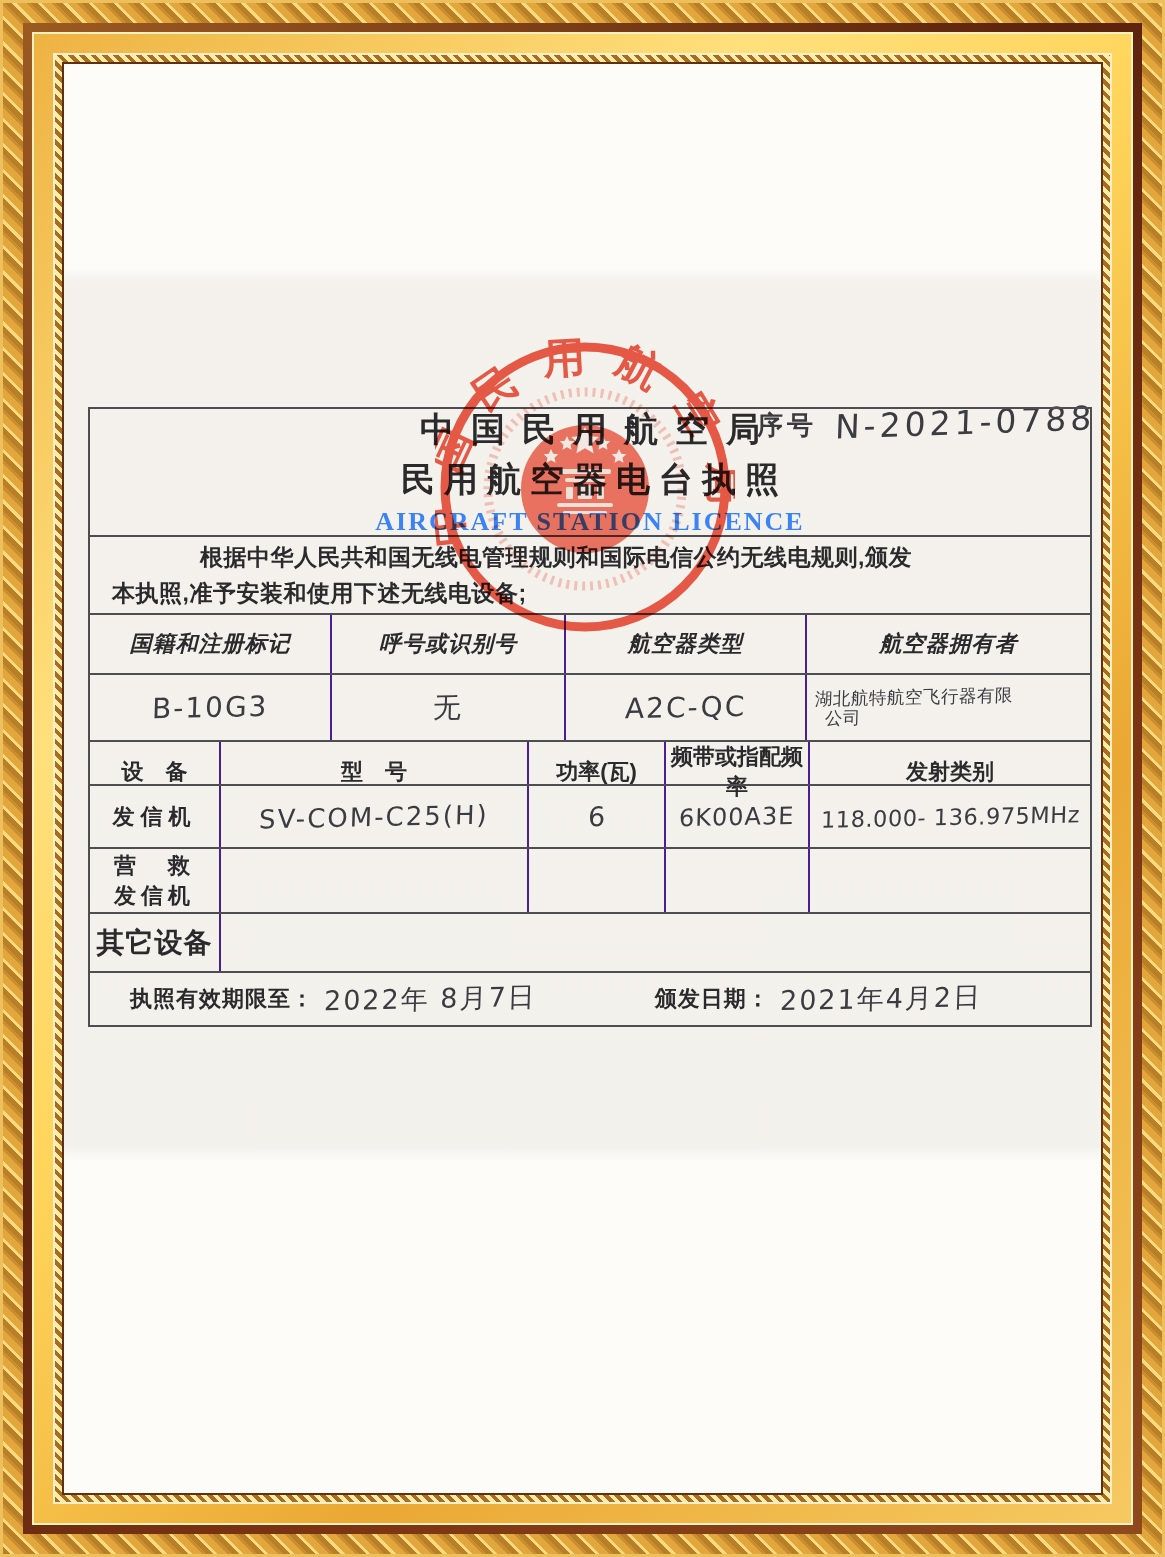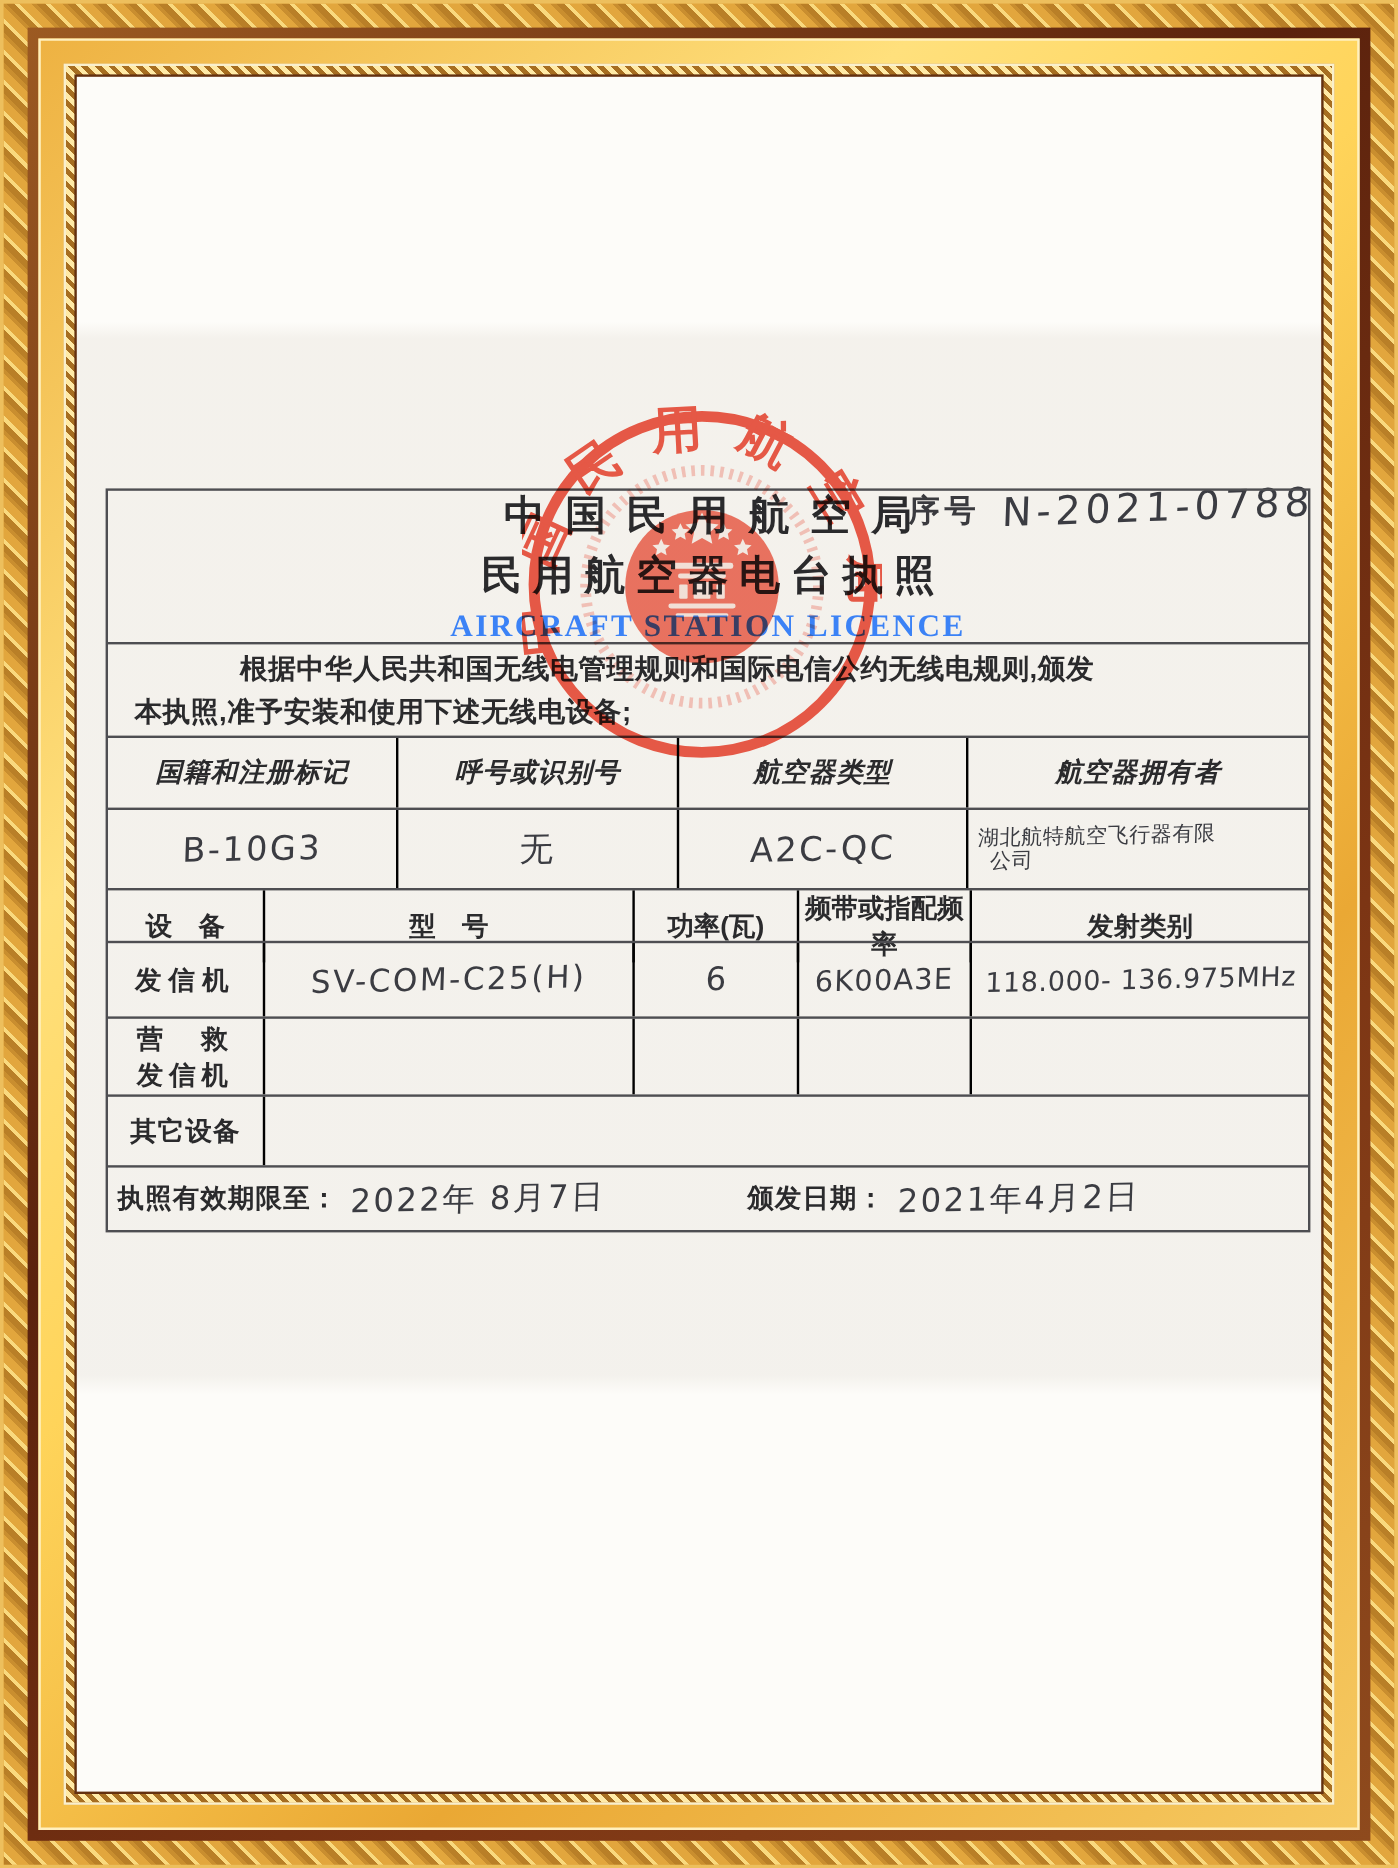--- a/index.html
+++ b/index.html
@@ -41,21 +41,21 @@
   .serial-label { font-size:26px; letter-spacing:4px; color:#3a3a3e; }
   .serial-num { font-size:33px; letter-spacing:4px; margin-left:18px; transform:rotate(-2deg) skewX(-4deg); }
 
   
   .licence-table { position:absolute; left:24px; top:343px; width:1004px;
                    border:2px solid #4e4e52; background:transparent; }
   .trow { border-top:2px solid #4e4e52; position:relative; }
   .trow:first-child { border-top:none; }
   .cells { display:grid; height:100%; }
   .cell { display:flex; align-items:center; justify-content:center; text-align:center; }
-  .cell + .cell { border-left:2px solid #000000; }
+  .cell + .cell { border-left:2px solid #4c1d95; }
 
   .t-title { height:126px; display:flex; flex-direction:column; align-items:center; justify-content:center; gap:4px; }
   .title-cn1 { font-size:34px; letter-spacing:17px; text-indent:17px; }
   .title-cn2 { font-size:34px; letter-spacing:9px; text-indent:9px; }
   .title-en  { font-family:"Liberation Serif", serif; font-weight:700; font-size:26px; letter-spacing:2px; color:#3b82f6; }
 
   .t-preamble { height:78px; padding:5px 14px 0 14px; }
   .pre1 { font-size:23px; padding-left:96px; letter-spacing:.5px; }
   .pre2 { font-size:23px; padding-left:8px; margin-top:5px; letter-spacing:.5px; }
 
@@ -73,21 +73,21 @@
   .t-equiphead { height:44px; }
   .t-equiphead .cell { font-size:22px; }
   .t-erow1 { height:63px; }
   .t-erow2 { height:65px; }
   .t-erow3 { height:59px; }
   .other-cols { grid-template-columns:129px 1fr; }
   .rowlabel { font-size:22px; letter-spacing:6px; }
   .rescue-label { display:flex; flex-direction:column; align-items:center; justify-content:center; line-height:1.35; }
   .rescue-label span { font-size:22px; letter-spacing:5px; }
 
-  .t-footer { height:54px; display:flex; align-items:center; padding-left:8px; }
+  .t-footer { height:54px; display:flex; align-items:center; padding-left:40px; }
   .foot-label { font-size:22px; letter-spacing:1px; }
   .foot-hand { font-size:27px; margin-left:10px; letter-spacing:2px; }
   .gap-issue { margin-left:118px; }
 
   .hand-model { font-size:26px; letter-spacing:2px; }
   .hand-power { font-size:27px; }
   .hand-emission { font-size:24px; letter-spacing:1px; }
   .hand-freq { font-size:22.5px; letter-spacing:.5px; white-space:nowrap; }
 
   
@@ -188,21 +188,21 @@
             </div>
             <div class="cell"></div>
             <div class="cell"></div>
             <div class="cell"></div>
             <div class="cell"></div>
           </div>
         </div>
 
         <div class="trow t-erow3">
           <div class="cells other-cols">
-            <div class="cell print" style="letter-spacing:1px; font-size:22px;">其它设备</div>
+            <div class="cell print" style="letter-spacing:1px; font-size:28px;">其它设备</div>
             <div class="cell"></div>
           </div>
         </div>
 
         <div class="trow t-footer">
           <span class="print foot-label">执照有效期限至：</span>
           <span class="hand foot-hand">2022年 8月7日</span>
           <span class="print foot-label gap-issue">颁发日期：</span>
           <span class="hand foot-hand">2021年4月2日</span>
         </div>

